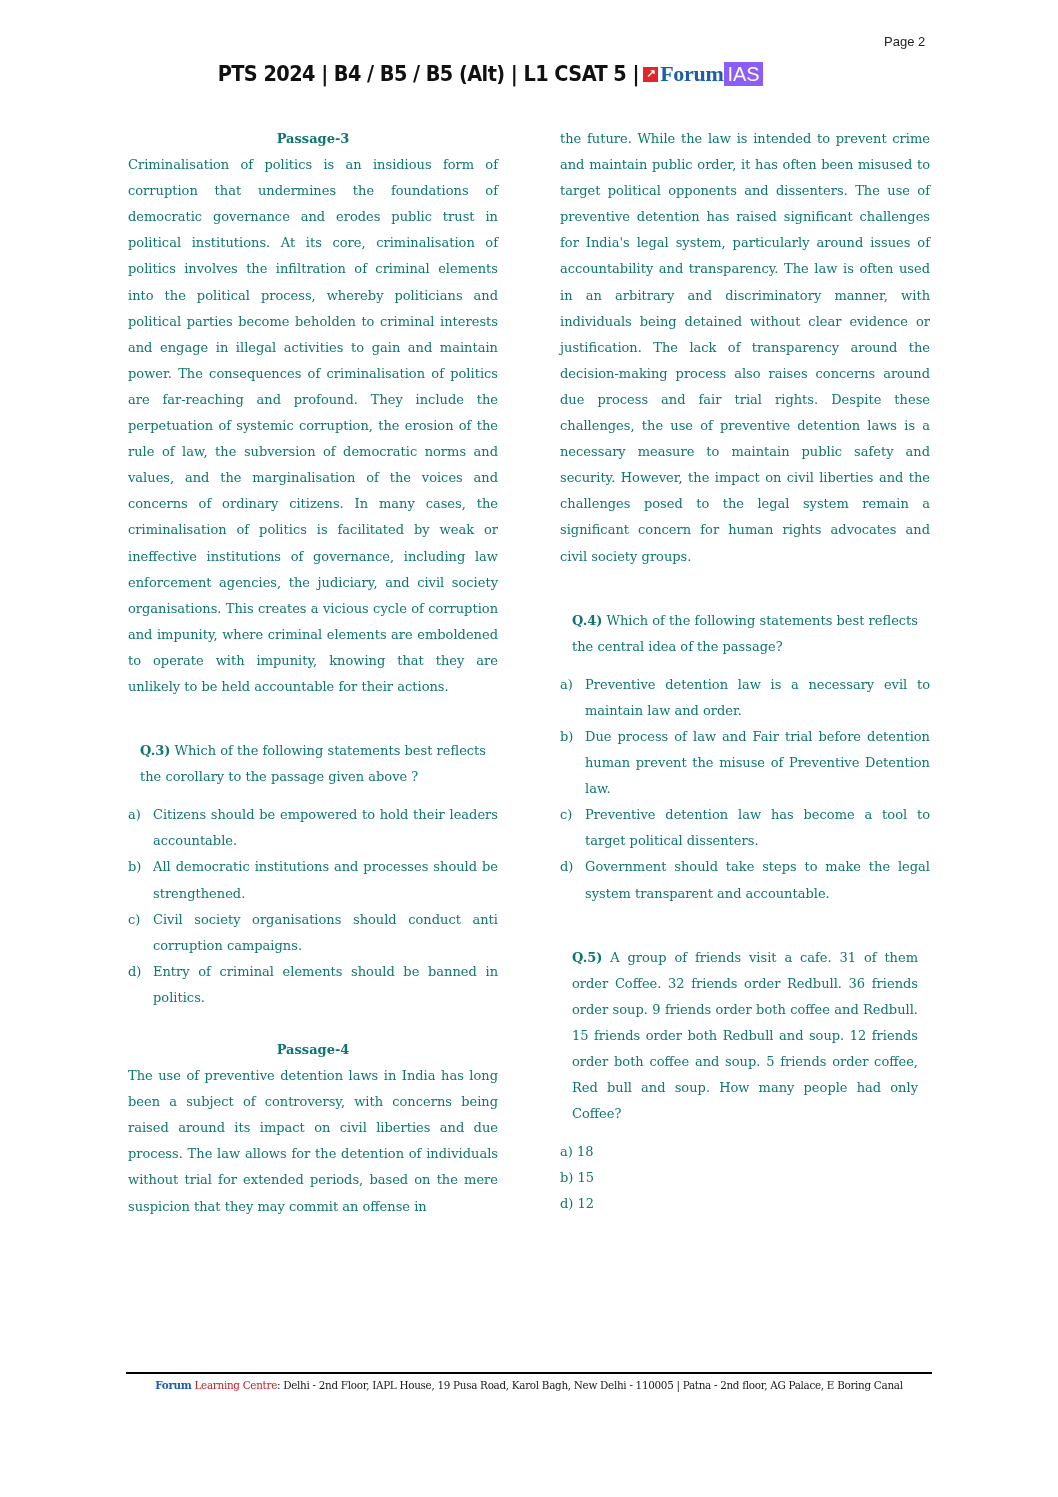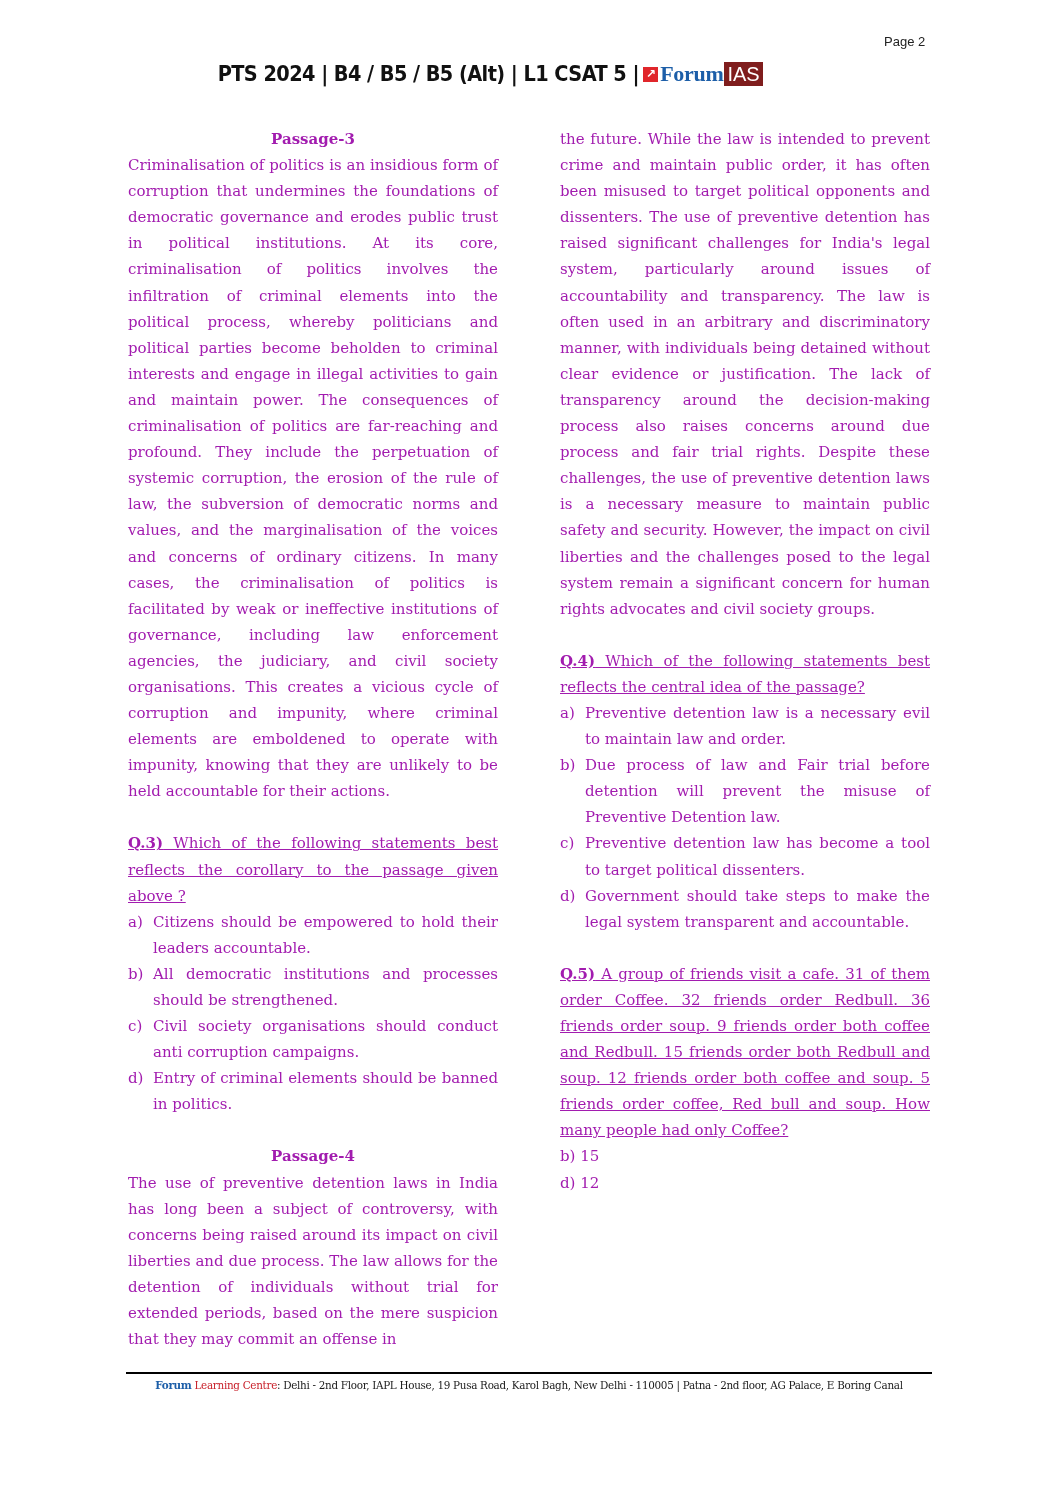--- a/index.html
+++ b/index.html
@@ -3,28 +3,28 @@
 <meta charset="utf-8">
 <style>
   html, body { margin: 0; padding: 0; background: #ffffff; }
   body { width: 1058px; height: 1497px; position: relative; overflow: hidden; color: #1a1a1a; }
   .page-num { position: absolute; top: 34px; left: 884px; font-family: "Liberation Sans", sans-serif; font-size: 13px; color: #222; }
   .header { position: absolute; top: 62px; left: 0; width: 944px; display: flex; justify-content: center; align-items: center; }
   .header-title { font-family: "DejaVu Sans", sans-serif; font-weight: bold; font-size: 21px; letter-spacing: -0.6px; color: #111; transform: scaleX(0.92); transform-origin: right center; white-space: nowrap; }
   .logo { display: inline-flex; align-items: center; margin-left: 4px; height: 24px; }
   .logo-arrow { width: 15px; height: 15px; background: #e0262b; color: #fff; font-family: "DejaVu Sans", sans-serif; font-size: 12px; line-height: 15px; text-align: center; font-weight: bold; margin-right: 2px; }
   .logo-forum { font-family: "Liberation Serif", serif; font-weight: bold; font-size: 22px; color: #1c5ea8; letter-spacing: -0.3px; }
-  .logo-ias { font-family: "Liberation Sans", sans-serif; font-size: 20px; color: #fff; background: #7f1d1d; padding: 0 3px; margin-left: 1px; line-height: 24px; }
+  .logo-ias { font-family: "Liberation Sans", sans-serif; font-size: 20px; color: #fff; background: #8b5cf6; padding: 0 3px; margin-left: 1px; line-height: 24px; }
 
-  .col { position: absolute; top: 126px; width: 370px; font-family: "DejaVu Serif", serif; font-size: 15px; line-height: 26.1px; color: #a21caf; }
+  .col { position: absolute; top: 126px; width: 370px; font-family: "DejaVu Serif", serif; font-size: 13px; line-height: 26.1px; color: #0f766e; }
   .col-left { left: 128px; }
   .col-right { left: 560px; }
   .just { text-align: justify; margin: 0; }
   .passage-title { text-align: center; font-weight: bold; margin: 0; }
-  .q { text-align: justify; margin: 0; text-decoration: underline; }
+  .q { text-align: justify; margin: 12px; }
   .q b { font-weight: bold; }
   .gap { height: 26px; }
   .opt { display: flex; margin: 0; }
   .opt-label { width: 25px; flex: 0 0 25px; }
   .opt-text { flex: 1; text-align: justify; }
   .opt-short { margin: 0; }
 
   .footer { position: absolute; top: 1372px; left: 126px; width: 806px; border-top: 2.5px solid #000; padding-top: 3px; font-family: "DejaVu Serif", serif; font-size: 10.4px; line-height: 16px; text-align: center; color: #1a1a1a; letter-spacing: -0.3px; }
   .f-forum { color: #1c5ea8; font-weight: bold; }
   .f-lc { color: #c8202a; }
@@ -76,34 +76,35 @@
   <p class="just">the future. While the law is intended to prevent crime and maintain public order, it has often been misused to target political opponents and dissenters. The use of preventive detention has raised significant challenges for India's legal system, particularly around issues of accountability and transparency. The law is often used in an arbitrary and discriminatory manner, with individuals being detained without clear evidence or justification. The lack of transparency around the decision-making process also raises concerns around due process and fair trial rights. Despite these challenges, the use of preventive detention laws is a necessary measure to maintain public safety and security. However, the impact on civil liberties and the challenges posed to the legal system remain a significant concern for human rights advocates and civil society groups.</p>
   <div class="gap"></div>
   <div>
     <p class="q"><b>Q.4)</b><span> Which of the following statements best reflects the central idea of the passage?</span></p>
     <div class="opt">
         <span class="opt-label">a)</span>
         <span class="opt-text">Preventive detention law is a necessary evil to maintain law and order.</span>
       </div>
     <div class="opt">
         <span class="opt-label">b)</span>
-        <span class="opt-text">Due process of law and Fair trial before detention will prevent the misuse of Preventive Detention law.</span>
+        <span class="opt-text">Due process of law and Fair trial before detention human prevent the misuse of Preventive Detention law.</span>
       </div>
     <div class="opt">
         <span class="opt-label">c)</span>
         <span class="opt-text">Preventive detention law has become a tool to target political dissenters.</span>
       </div>
     <div class="opt">
         <span class="opt-label">d)</span>
         <span class="opt-text">Government should take steps to make the legal system transparent and accountable.</span>
       </div>
   </div>
   <div class="gap"></div>
   <div>
     <p class="q"><b>Q.5)</b><span> A group of friends visit a cafe. 31 of them order Coffee. 32 friends order Redbull. 36 friends order soup. 9 friends order both coffee and Redbull. 15 friends order both Redbull and soup. 12 friends order both coffee and soup. 5 friends order coffee, Red bull and soup. How many people had only Coffee?</span></p>
+    <p class="opt-short"><span>a)</span> <span>18</span></p>
     <p class="opt-short"><span>b)</span> <span>15</span></p>
     <p class="opt-short"><span>d)</span> <span>12</span></p>
   </div>
 </div>
 
 <div class="footer">
   <div>
     <span class="f-forum">Forum</span><span class="f-lc"> Learning Centre</span><span>: </span>
     <span>Delhi - 2nd Floor, IAPL House, 19 Pusa Road, Karol Bagh, New Delhi - 110005  | Patna - 2nd floor, AG Palace, E Boring Canal</span>
   </div>

